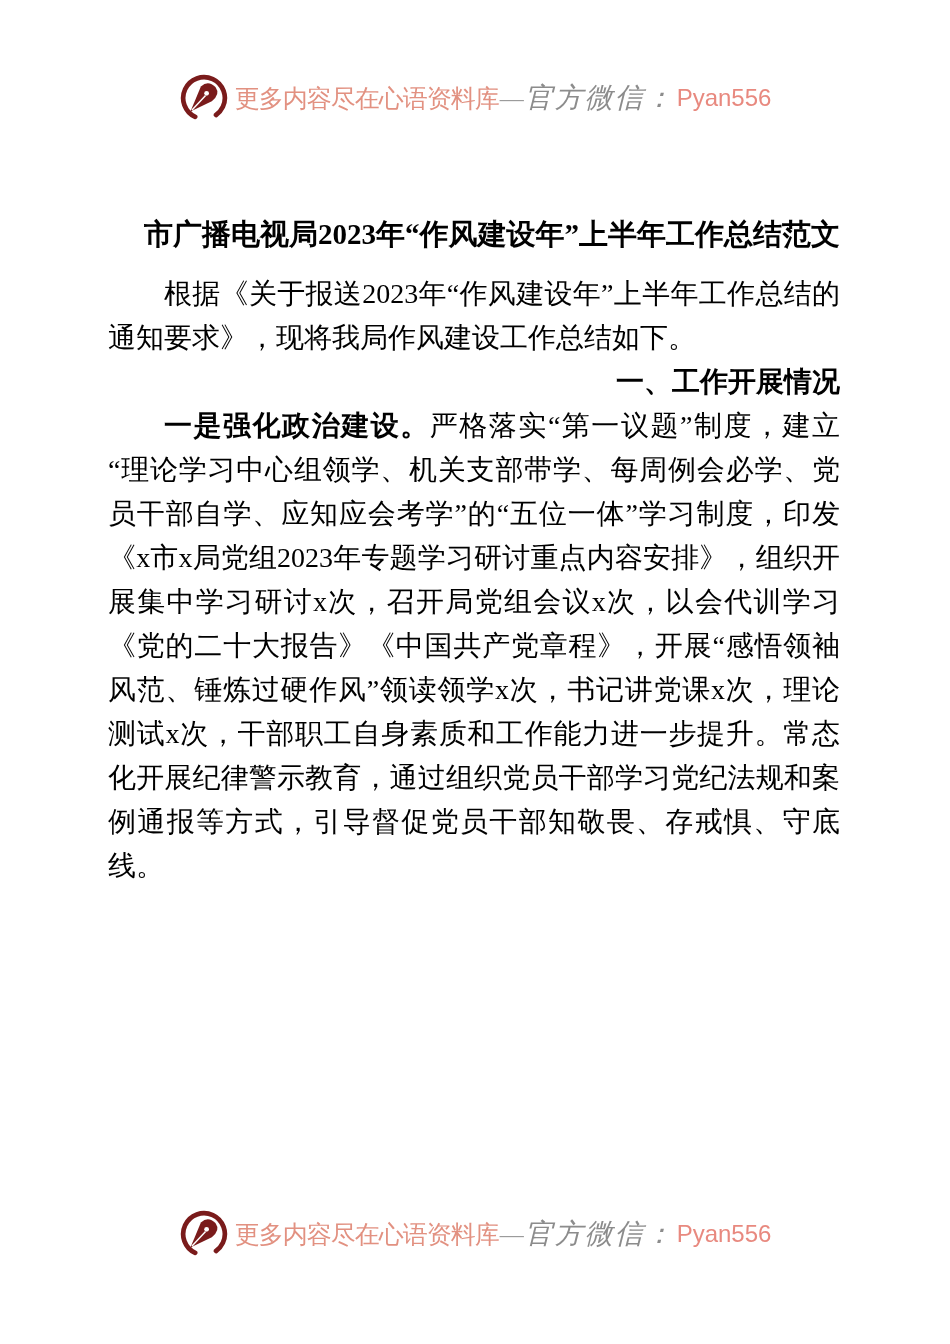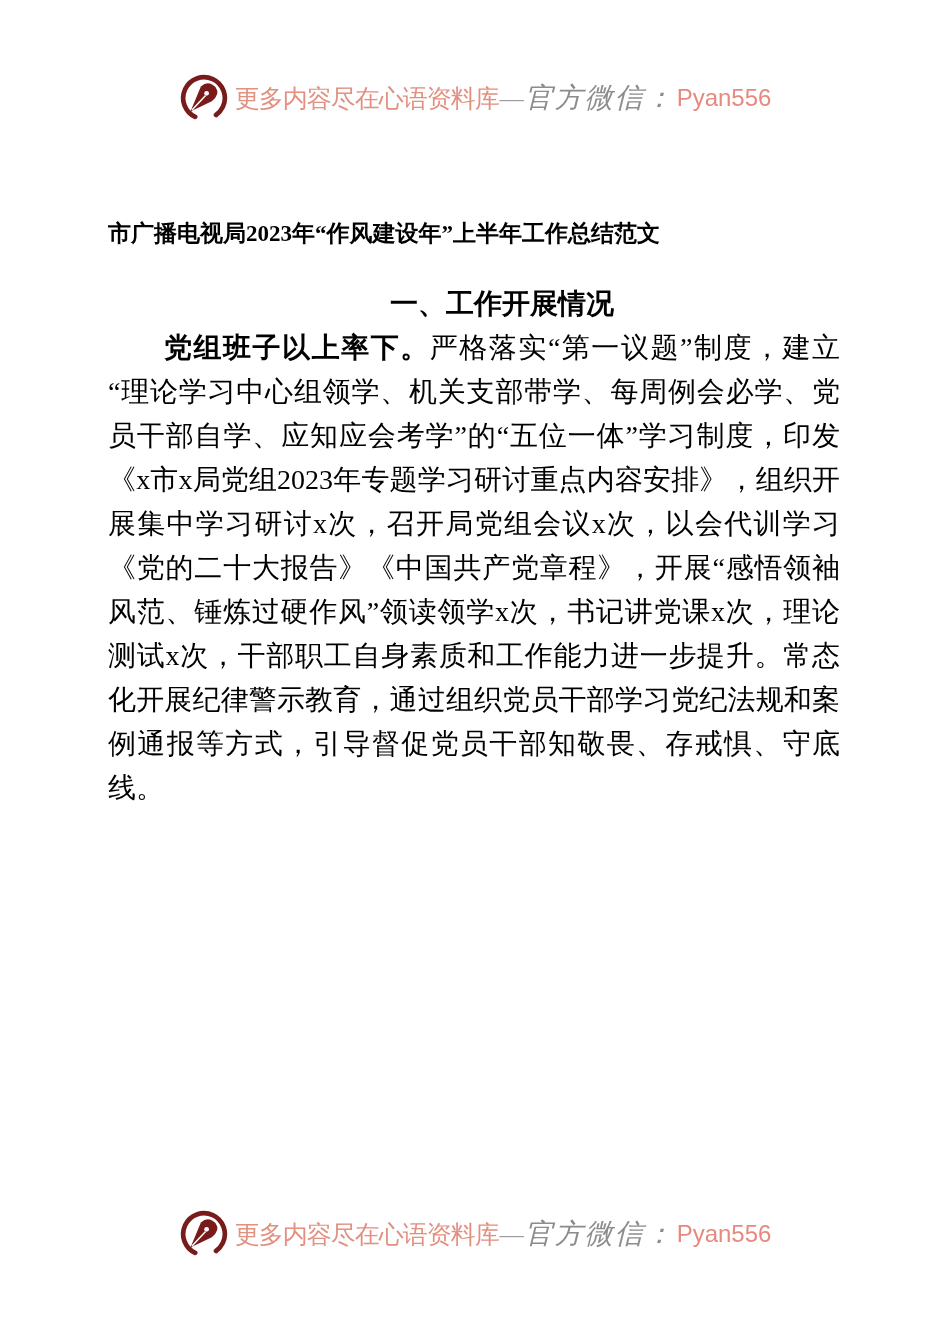--- a/index.html
+++ b/index.html
@@ -62,35 +62,35 @@
 
   
   .doc {
     position: absolute;
     left: 108px;
     top: 212px;
     width: 732px;
   }
   .title {
     margin: 0 0 16px 0;
-    font-size: 23px;
+    font-size: 29px;
     font-weight: bold;
-    text-align: left;
+    text-align: right;
     line-height: 44px;
     white-space: nowrap;
   }
   .para {
     margin: 0;
     font-size: 28px;
     line-height: 44px;
     text-indent: 2em;
     text-align: justify;
     text-justify: inter-ideograph;
   }
-  .para.heading { font-weight: bold; text-align: center; margin-top: 26px; }
+  .para.heading { font-weight: bold; text-align: right; }
   .lead { font-weight: bold; }
 </style>
 </head>
 <body>
 
 <div class="page">
 
   <header class="banner header">
     <span class="logo">
       <svg width="50" height="50" viewBox="0 0 48 48" aria-hidden="true">
@@ -102,22 +102,23 @@
     </span>
     <span class="promo">更多内容尽在心语资料库</span>
     <span class="sep">—</span>
     <span class="wlabel">官方微信：</span>
     <span class="wid">Pyan556</span>
   </header>
 
   <main class="doc">
     <h1 class="title">市广播电视局2023年“作风建设年”上半年工作总结范文</h1>
     <div id="paras">
+        <p class="para body">根据《关于报送2023年“作风建设年”上半年工作总结的通知要求》，现将我局作风建设工作总结如下。</p>
         <p class="para heading"><b class="lead">一、工作开展情况</b></p>
-        <p class="para body"><b class="lead">党组班子以上率下。</b>严格落实“第一议题”制度，建立“理论学习中心组领学、机关支部带学、每周例会必学、党员干部自学、应知应会考学”的“五位一体”学习制度，印发《x市x局党组2023年专题学习研讨重点内容安排》，组织开展集中学习研讨x次，召开局党组会议x次，以会代训学习《党的二十大报告》《中国共产党章程》，开展“感悟领袖风范、锤炼过硬作风”领读领学x次，书记讲党课x次，理论测试x次，干部职工自身素质和工作能力进一步提升。常态化开展纪律警示教育，通过组织党员干部学习党纪法规和案例通报等方式，引导督促党员干部知敬畏、存戒惧、守底线。</p>
+        <p class="para body"><b class="lead">一是强化政治建设。</b>严格落实“第一议题”制度，建立“理论学习中心组领学、机关支部带学、每周例会必学、党员干部自学、应知应会考学”的“五位一体”学习制度，印发《x市x局党组2023年专题学习研讨重点内容安排》，组织开展集中学习研讨x次，召开局党组会议x次，以会代训学习《党的二十大报告》《中国共产党章程》，开展“感悟领袖风范、锤炼过硬作风”领读领学x次，书记讲党课x次，理论测试x次，干部职工自身素质和工作能力进一步提升。常态化开展纪律警示教育，通过组织党员干部学习党纪法规和案例通报等方式，引导督促党员干部知敬畏、存戒惧、守底线。</p>
       </div>
   </main>
 
   <footer class="banner footer">
     <span class="logo">
       <svg width="50" height="50" viewBox="0 0 48 48" aria-hidden="true">
         <circle cx="24" cy="24" r="20" fill="none" stroke="#7a1b1b" stroke-width="4.5" stroke-dasharray="104 22" transform="rotate(115 24 24)" stroke-linecap="round"></circle>
         <path d="M11 37 L21 13 Q28 6.5 35 13.5 Q40 20.5 31.5 27 Z" fill="#7a1b1b"></path>
         <circle cx="26.5" cy="19.5" r="2.3" fill="#ffffff"></circle>
         <line x1="25.5" y1="21.5" x2="12.5" y2="35.5" stroke="#ffffff" stroke-width="1.4"></line>

